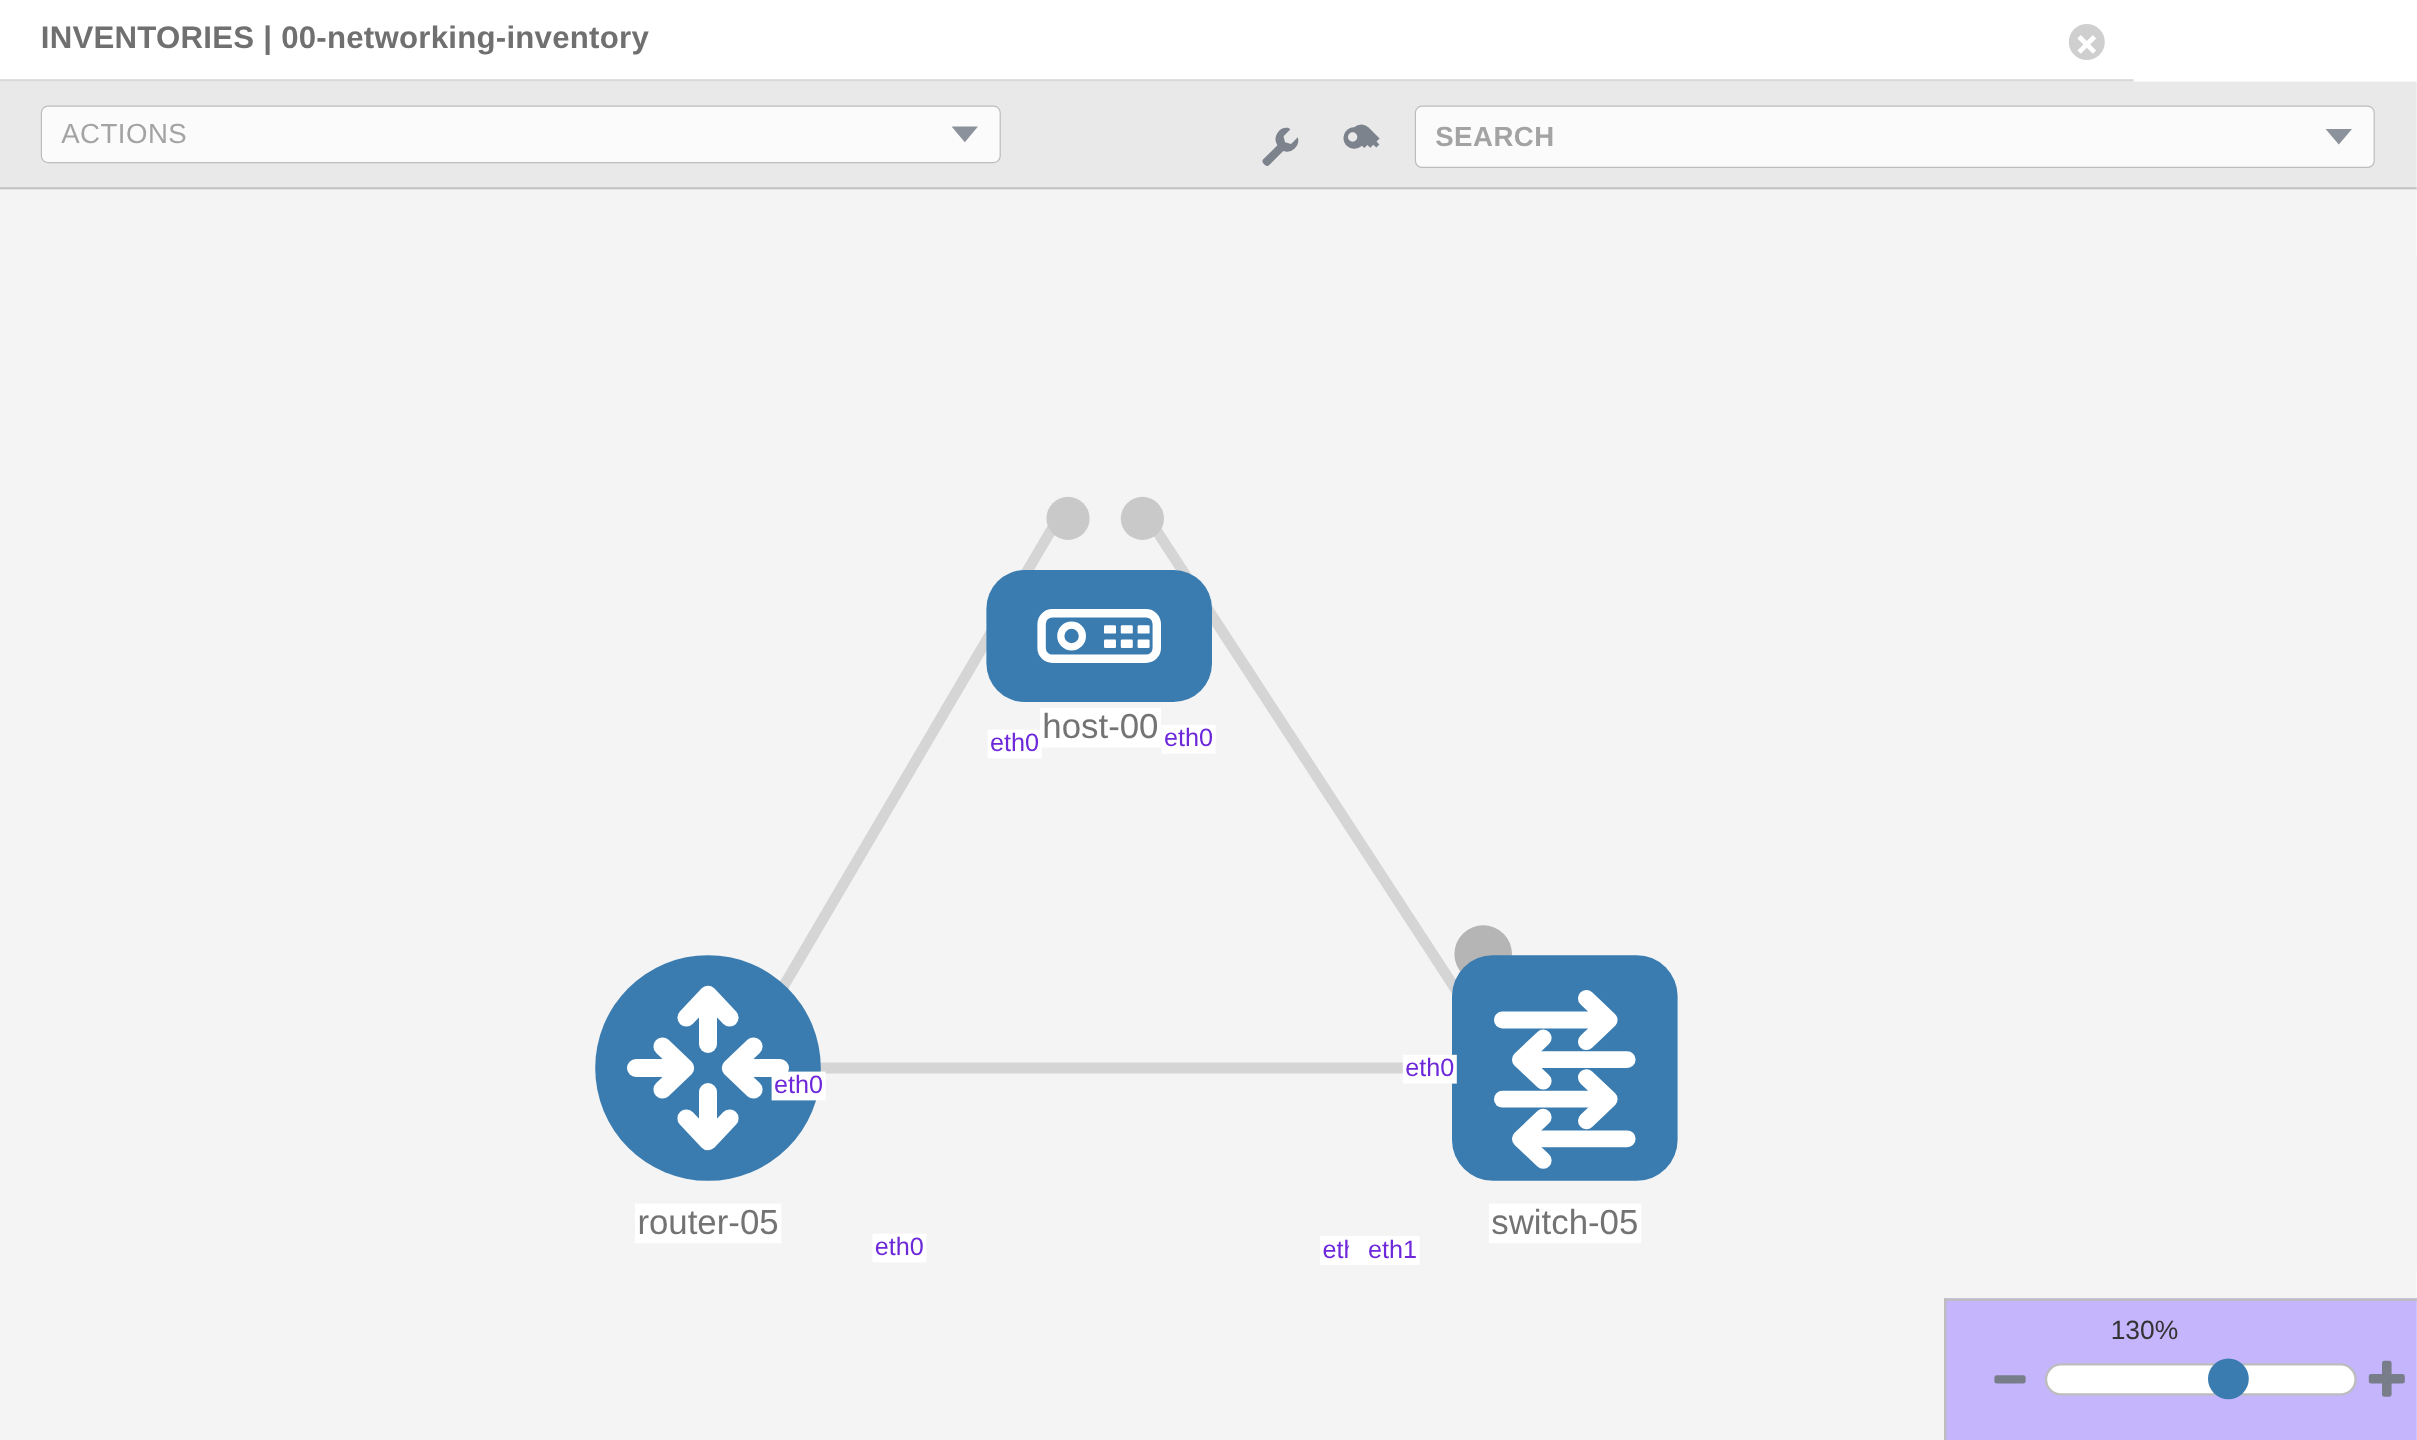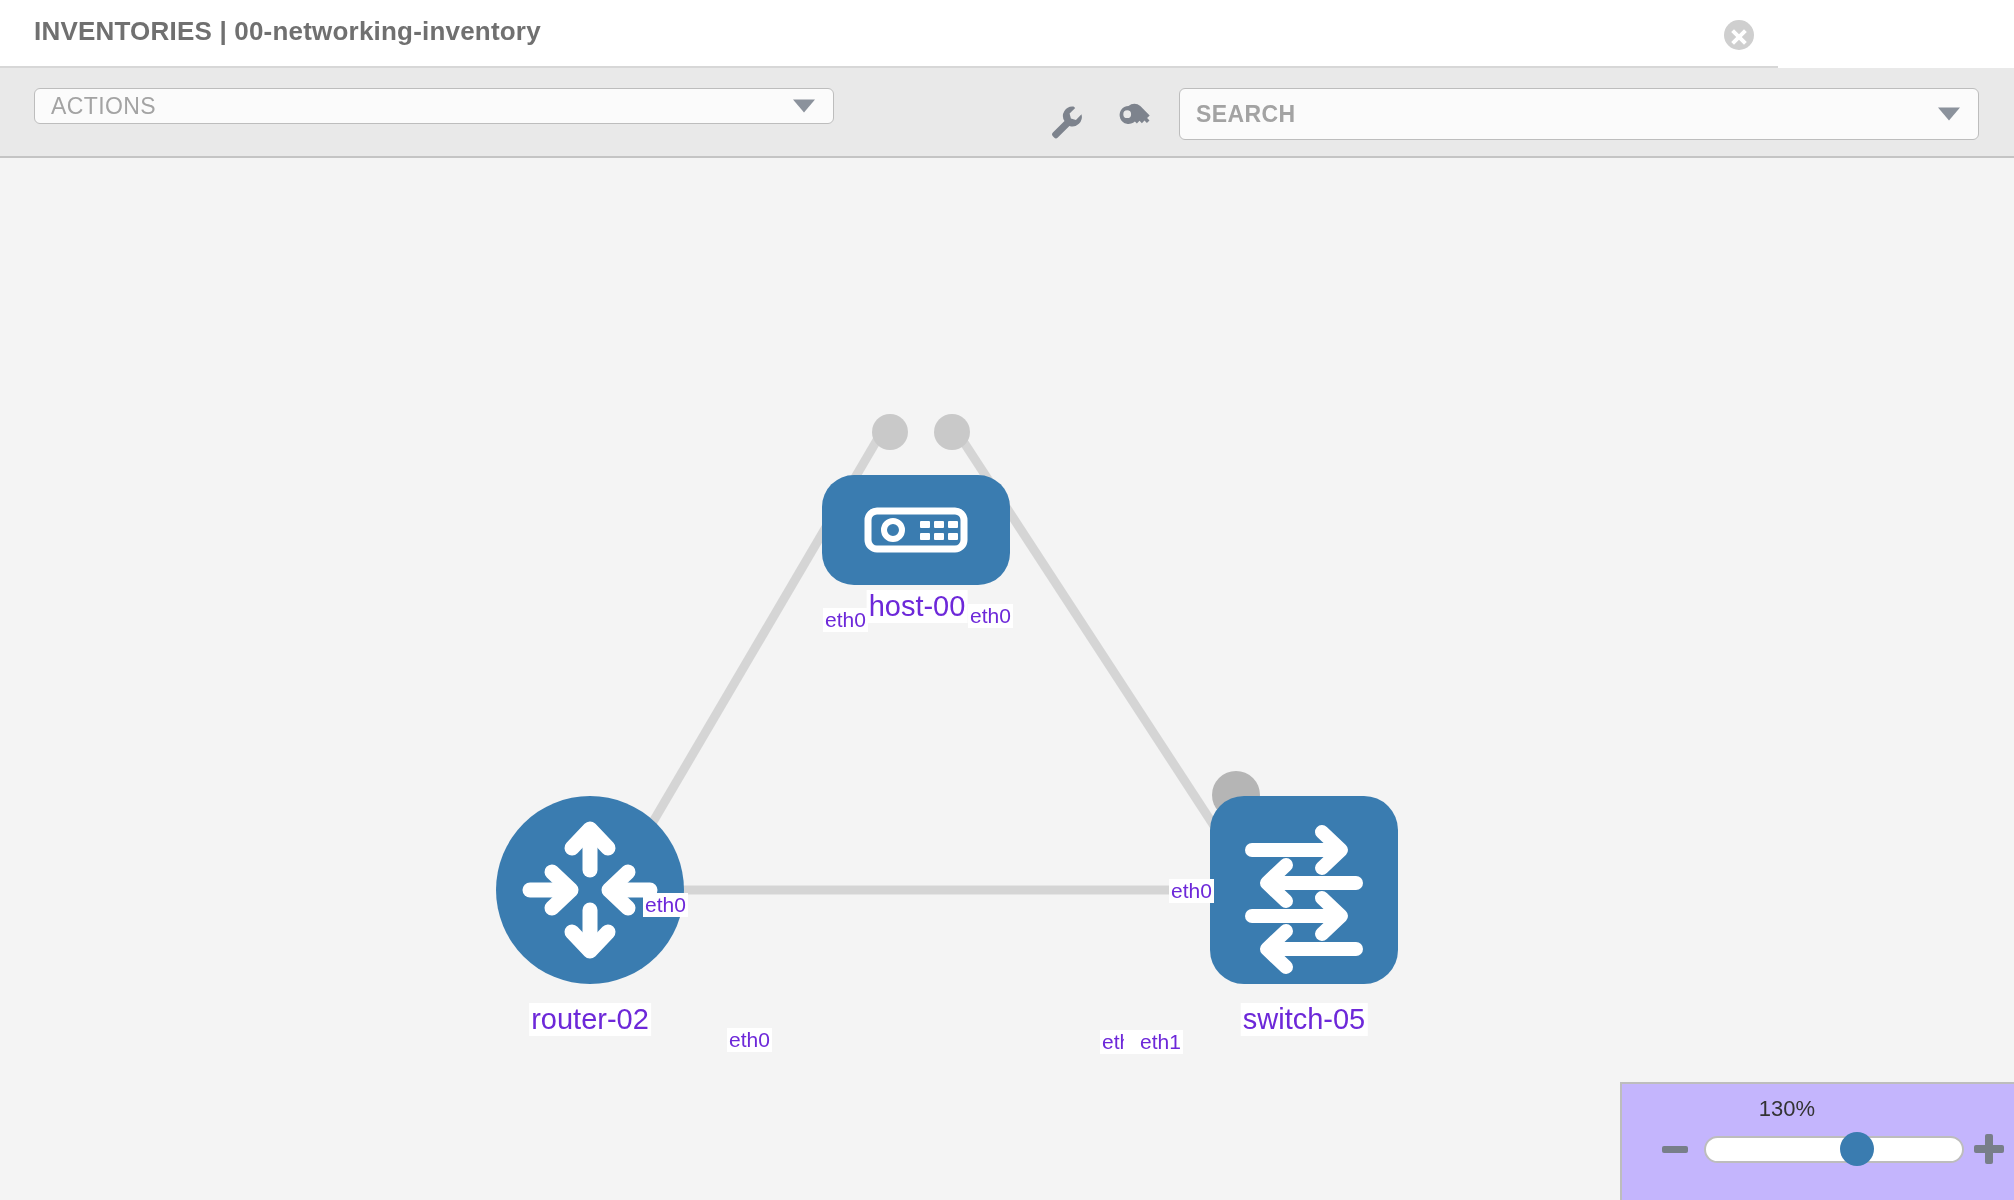--- a/index.html
+++ b/index.html
@@ -77,21 +77,21 @@
   .caret {
     position: absolute;
     right: 18px;
     top: 50%;
     transform: translateY(-50%);
     width: 0; height: 0;
     border-left: 11px solid transparent;
     border-right: 11px solid transparent;
     border-top: 13px solid #8b929c;
   }
-  #actions-select { left: 34px; top: 20px; width: 800px; height: 36px; cursor: pointer; }
+  #actions-select { left: 34px; top: 20px; width: 800px; height: 48px; cursor: pointer; }
   #search-select  { left: 1179px; top: 20px; width: 800px; height: 52px; cursor: pointer; font-weight: bold; }
 
   .tool-icon {
     position: absolute;
     top: 32px;
     width: 40px;
     height: 40px;
     cursor: pointer;
   }
   #wrench-icon { left: 1046px; }
@@ -107,21 +107,21 @@
     overflow: hidden;
   }
   #topology-svg {
     position: absolute;
     left: 0; top: 0;
   }
 
   .node-label {
     position: absolute;
     font-size: 29px;
-    color: #6d28d9;
+    color: #737373;
     background: #ffffff;
     white-space: nowrap;
     padding: 0 2px;
     transform: translateX(-50%);
   }
   .if-label {
     position: absolute;
     font-size: 21px;
     color: #6d28d9;
     background: #ffffff;
@@ -288,21 +288,21 @@
         <line x1="1252" y1="758" x2="1338" y2="758"></line>
         <polyline points="1322,740 1341,758 1322,776"></polyline>
 
         <line x1="1270" y1="791" x2="1356" y2="791"></line>
         <polyline points="1286,773 1267,791 1286,809"></polyline>
       </g>
     </g>
   </svg>
 
   <div class="node-label" style="left:917px; top:432px;">host-00</div>
-  <div class="node-label" style="left:590px; top:845px;">router-02</div>
+  <div class="node-label" style="left:590px; top:845px;">router-05</div>
   <div class="node-label" style="left:1304px; top:845px;">switch-05</div>
 
   <div class="if-label" style="left:823px; top:450px;">eth0</div>
   <div class="if-label" style="left:968px; top:446px;">eth0</div>
   <div class="if-label" style="left:643px; top:735px;">eth0</div>
   <div class="if-label" style="left:1169px; top:721px;">eth0</div>
   <div class="if-label" style="left:727px; top:870px;">eth0</div>
   <div class="if-label" style="left:1100px; top:872px;">eth</div>
   <div class="if-label" style="left:1124px; top:872px;padding-left:16px;">eth1</div>
 </div>

